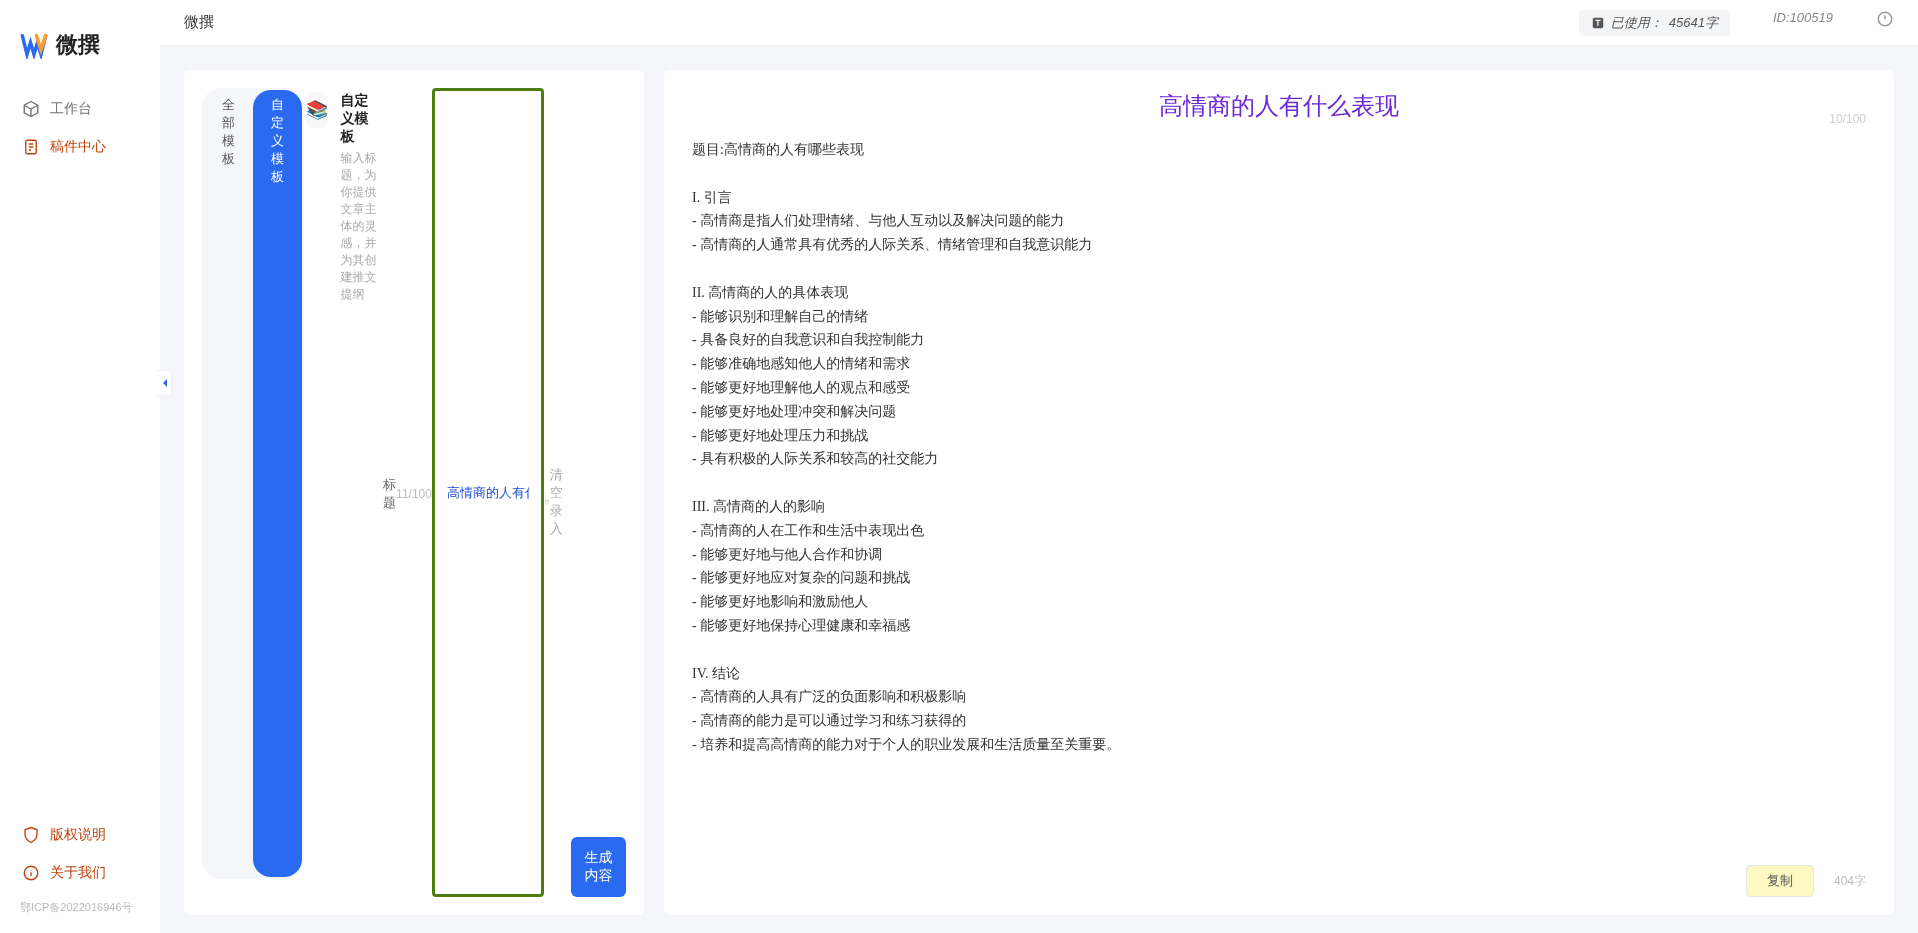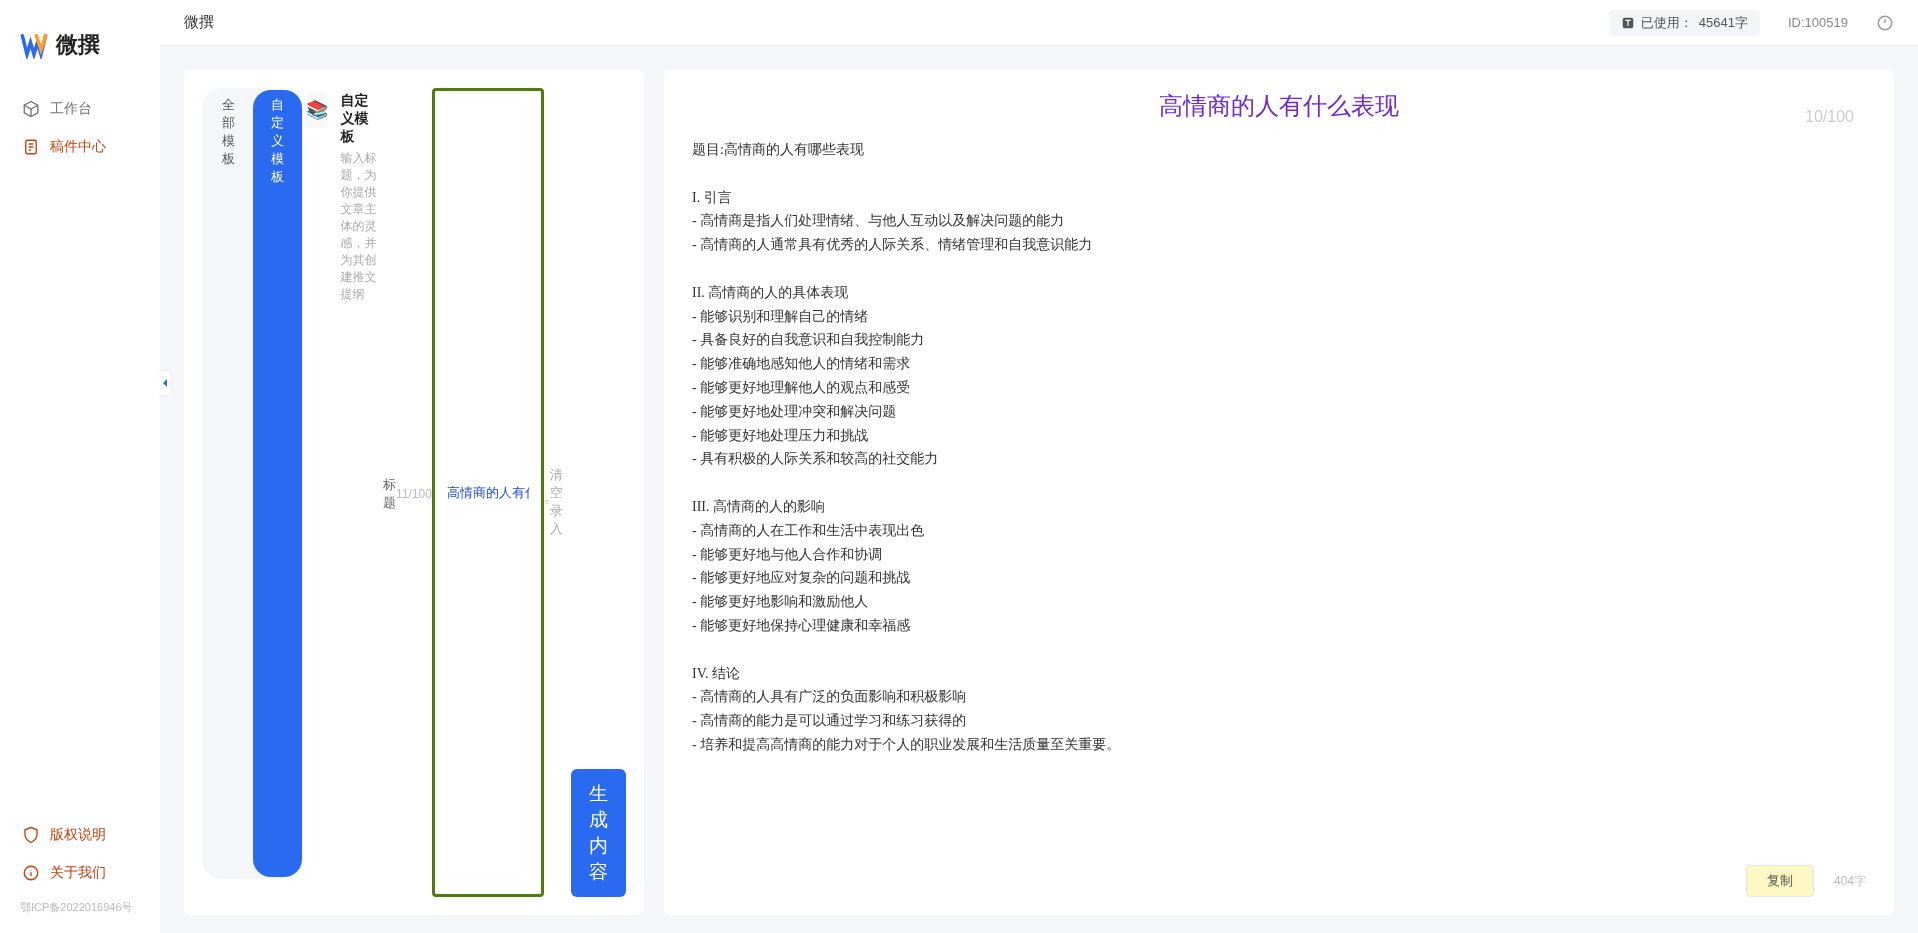--- a/index.html
+++ b/index.html
@@ -16,21 +16,21 @@
 .nav-item svg { width: 18px; height: 18px; flex-shrink: 0; }
 .sidebar-bottom { margin-top: auto; padding-bottom: 10px; }
 .footer-link { font-size: 11px; color: #bbb; padding: 8px 20px; cursor: pointer; }
 
 .collapse-handle { position: absolute; right: -12px; top: 370px; width: 14px; height: 26px; background: #fff; border: 1px solid #eee; border-left: none; border-radius: 0 4px 4px 0; display: flex; align-items: center; justify-content: center; cursor: pointer; }
 .collapse-handle svg { width: 10px; height: 10px; fill: #2a6af1; }
 
 .main { flex: 1; display: flex; flex-direction: column; overflow: hidden; }
 .topbar { height: 46px; background: #fff; display: flex; align-items: center; padding: 0 24px; border-bottom: 1px solid #f0f0f0; justify-content: space-between; }
 .topbar-title { font-size: 15px; color: #333; }
-.topbar-right { display: flex; align-items: center; gap: 28px; }
+.topbar-right { display: flex; gap: 43px; font-style: italic; }
 .usage-badge { background: #f4f5f7; border-radius: 4px; padding: 4px 12px; display: flex; align-items: center; gap: 6px; font-size: 13px; color: #555; }
 .usage-badge svg { width: 14px; height: 14px; }
 .user-id { font-size: 13px; color: #888; }
 .power-btn { width: 18px; height: 18px; color: #999; cursor: pointer; }
 
 .content { flex: 1; display: flex; gap: 20px; padding: 24px 24px 18px; overflow: hidden; }
 
 .panel { background: #fff; border-radius: 6px; display: flex; flex-direction: column; overflow: hidden; }
 .panel-left { width: 460px; flex-shrink: 0; padding: 18px 18px 18px; }
 .panel-right { flex: 1; padding: 20px 28px 18px; position: relative; }
@@ -45,26 +45,26 @@
 .template-info-desc { font-size: 12px; color: #aaa; }
 
 .field-label-row { display: flex; justify-content: space-between; align-items: center; margin-top: 10px; margin-bottom: 8px; }
 .field-label { font-size: 13px; color: #666; }
 .field-counter { font-size: 12px; color: #bbb; }
 .text-input { width: 100%; border: 3px solid #4d7c0f; border-radius: 4px; padding: 10px 12px; font-size: 13px; color: #1d4ed8; outline: none; }
 
 .clear-row { display: flex; justify-content: space-between; align-items: center; margin-top: 18px; color: #aaa; font-size: 13px; cursor: pointer; }
 .clear-row svg { width: 14px; height: 14px; }
 
-.generate-btn { margin-top: auto; background: #2a6af1; color: #fff; border: none; border-radius: 6px; padding: 12px; font-size: 19px; cursor: pointer; width: 172px; align-self: center; }
+.generate-btn { margin-top: auto; background: #2a6af1; color: #fff; border: none; border-radius: 6px; padding: 12px; font-size: 14px; cursor: pointer; width: 172px; align-self: center; }
 .panel-left-inner { display: flex; height: 100%; }
 
 .output-title-row { position: relative; text-align: center; margin-bottom: 16px; }
 .output-title { font-size: 24px; font-family: "SimSun", serif; color: #6d28d9; }
-.output-title-counter { position: absolute; right: 12px; bottom: -4px; font-size: 16px; color: #ccc; }
+.output-title-counter { position: absolute; right: 0; bottom: -4px; font-size: 12px; color: #ccc; }
 .output-body { font-size: 14px; line-height: 1.7; color: #333; white-space: pre-wrap; font-family: "SimSun", "Microsoft YaHei", serif; flex: 1; overflow: auto; }
 .output-footer { display: flex; justify-content: flex-end; align-items: center; gap: 20px; margin-top: 12px; }
 .copy-btn { border: 1px solid #e5e6eb; background: #fef9c3; padding: 6px 20px; border-radius: 4px; font-size: 13px; color: #555; cursor: pointer; }
 .word-count { font-size: 12px; color: #bbb; }
 </style>
 </head>
 <body>
 
 <div class="app">
   <aside class="sidebar">

